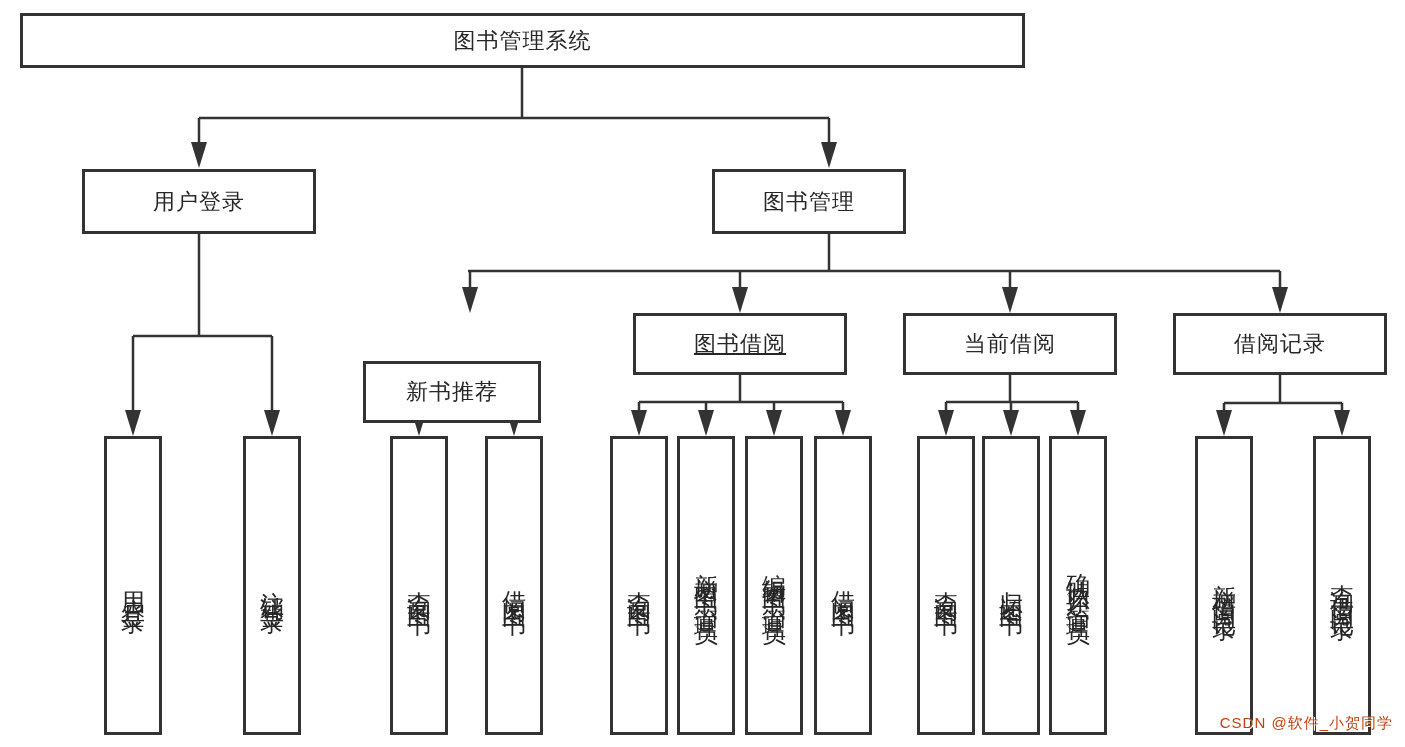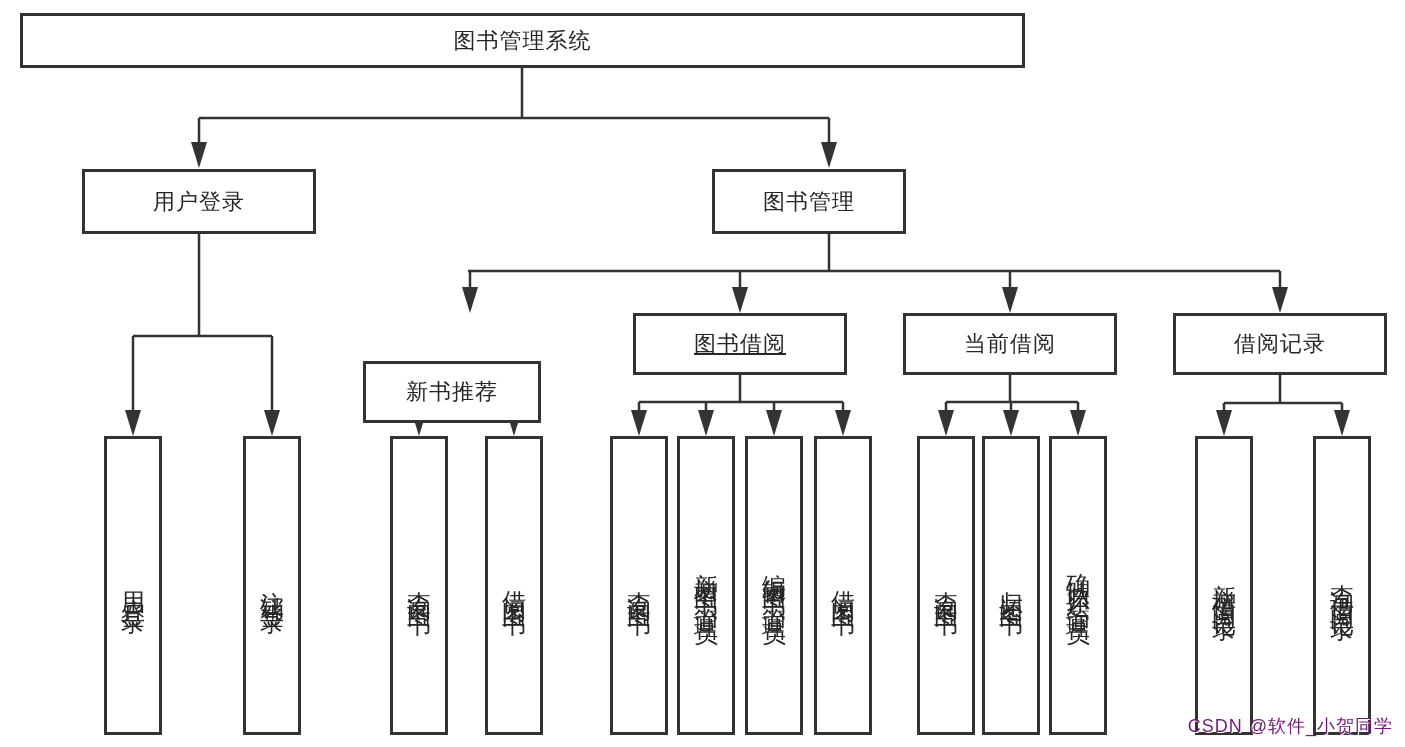--- a/index.html
+++ b/index.html
@@ -44,22 +44,22 @@
     justify-content: center;
     font-size: 24px;
     line-height: 1;
     letter-spacing: 7px;
     color: #262626;
   }
   .watermark {
     position: absolute;
     top: 714px;
     right: 12px;
-    font-size: 18px;
-    color: #701a75;
+    font-size: 15px;
+    color: #c2410c;
     letter-spacing: 1px;
     text-shadow: 1px 1px 0 #ffffff;
     z-index: 5;
     white-space: nowrap;
   }
 </style>
 </head>
 <body>
 
 <div id="canvas">

